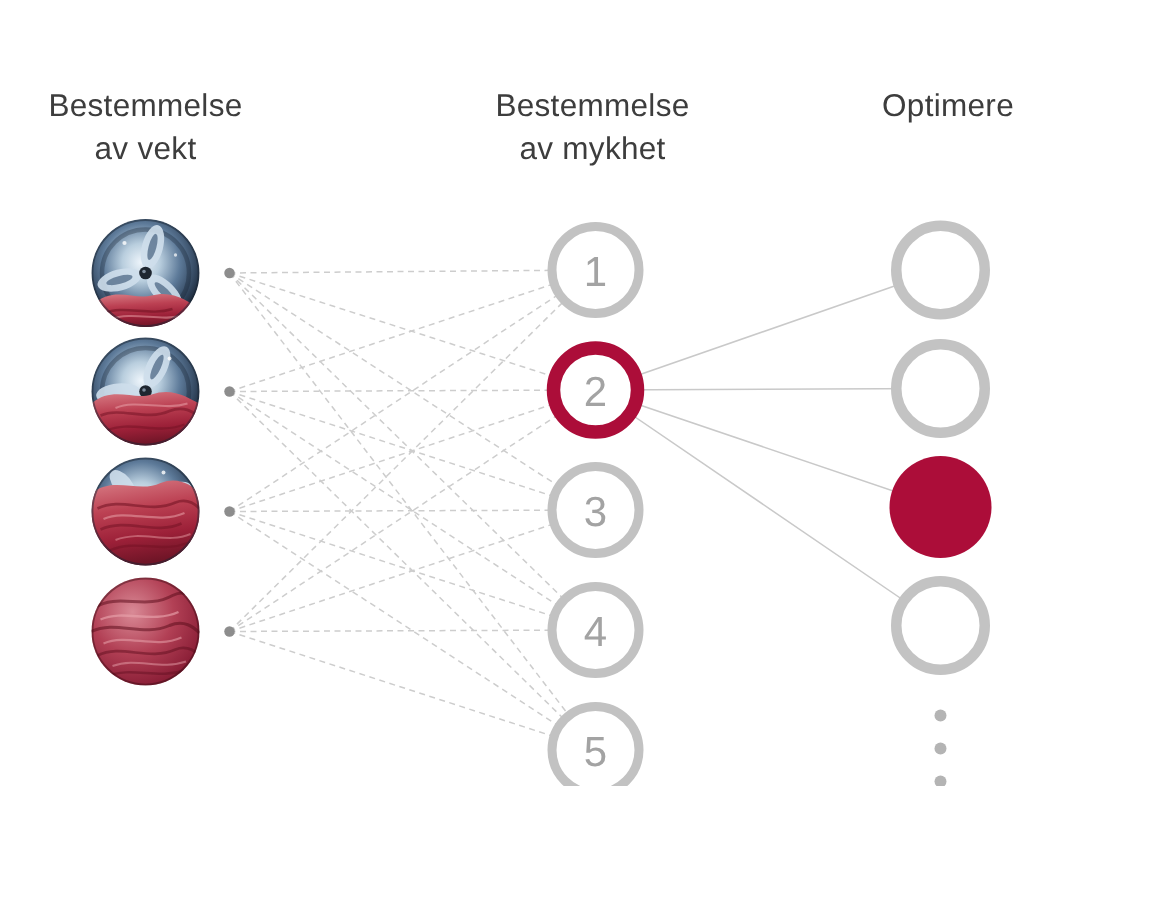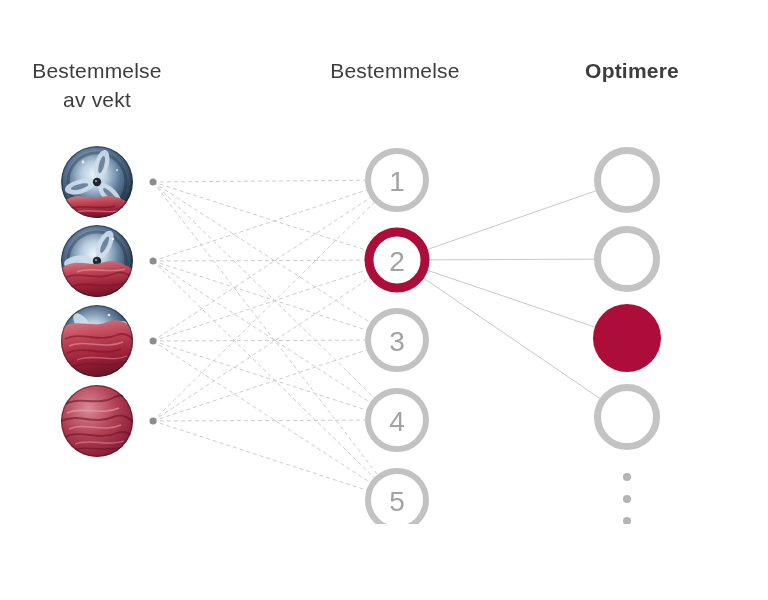--- a/index.html
+++ b/index.html
@@ -17,39 +17,40 @@
     width: 240px;
     text-align: center;
     color: #3d3d3d;
     font-size: 21px;
     line-height: 29px;
     font-weight: 400;
     letter-spacing: 0.2px;
   }
   .col-title--weight   { left: -23px; }   
   .col-title--softness { left: 275px; }   
-  .col-title--pattern  { left: 512px; font-weight: bold; }   
+  .col-title--pattern  { left: 512px; }   
   svg { display: block; }
   .node-number {
     font-family: "Liberation Sans", "DejaVu Sans", sans-serif;
     font-size: 28px;
     fill: #a3a3a3;
   }
 </style>
 </head>
 <body>
 
 <div class="stage">
 
   <div class="col-title col-title--weight">
     <div>Bestemmelse</div>
     <div>av vekt</div>
   </div>
   <div class="col-title col-title--softness">
     <div>Bestemmelse</div>
+    <div>av mykhet</div>
   </div>
   <div class="col-title col-title--pattern">
     <div>Optimere</div>
   </div>
 
   <svg width="768" height="600" viewBox="0 0 768 600">
     <defs>
       <radialGradient id="gDrum" cx="46%" cy="40%" r="62%">
         <stop offset="0%" stop-color="#eef5fb"></stop>
         <stop offset="28%" stop-color="#b9cede"></stop>

